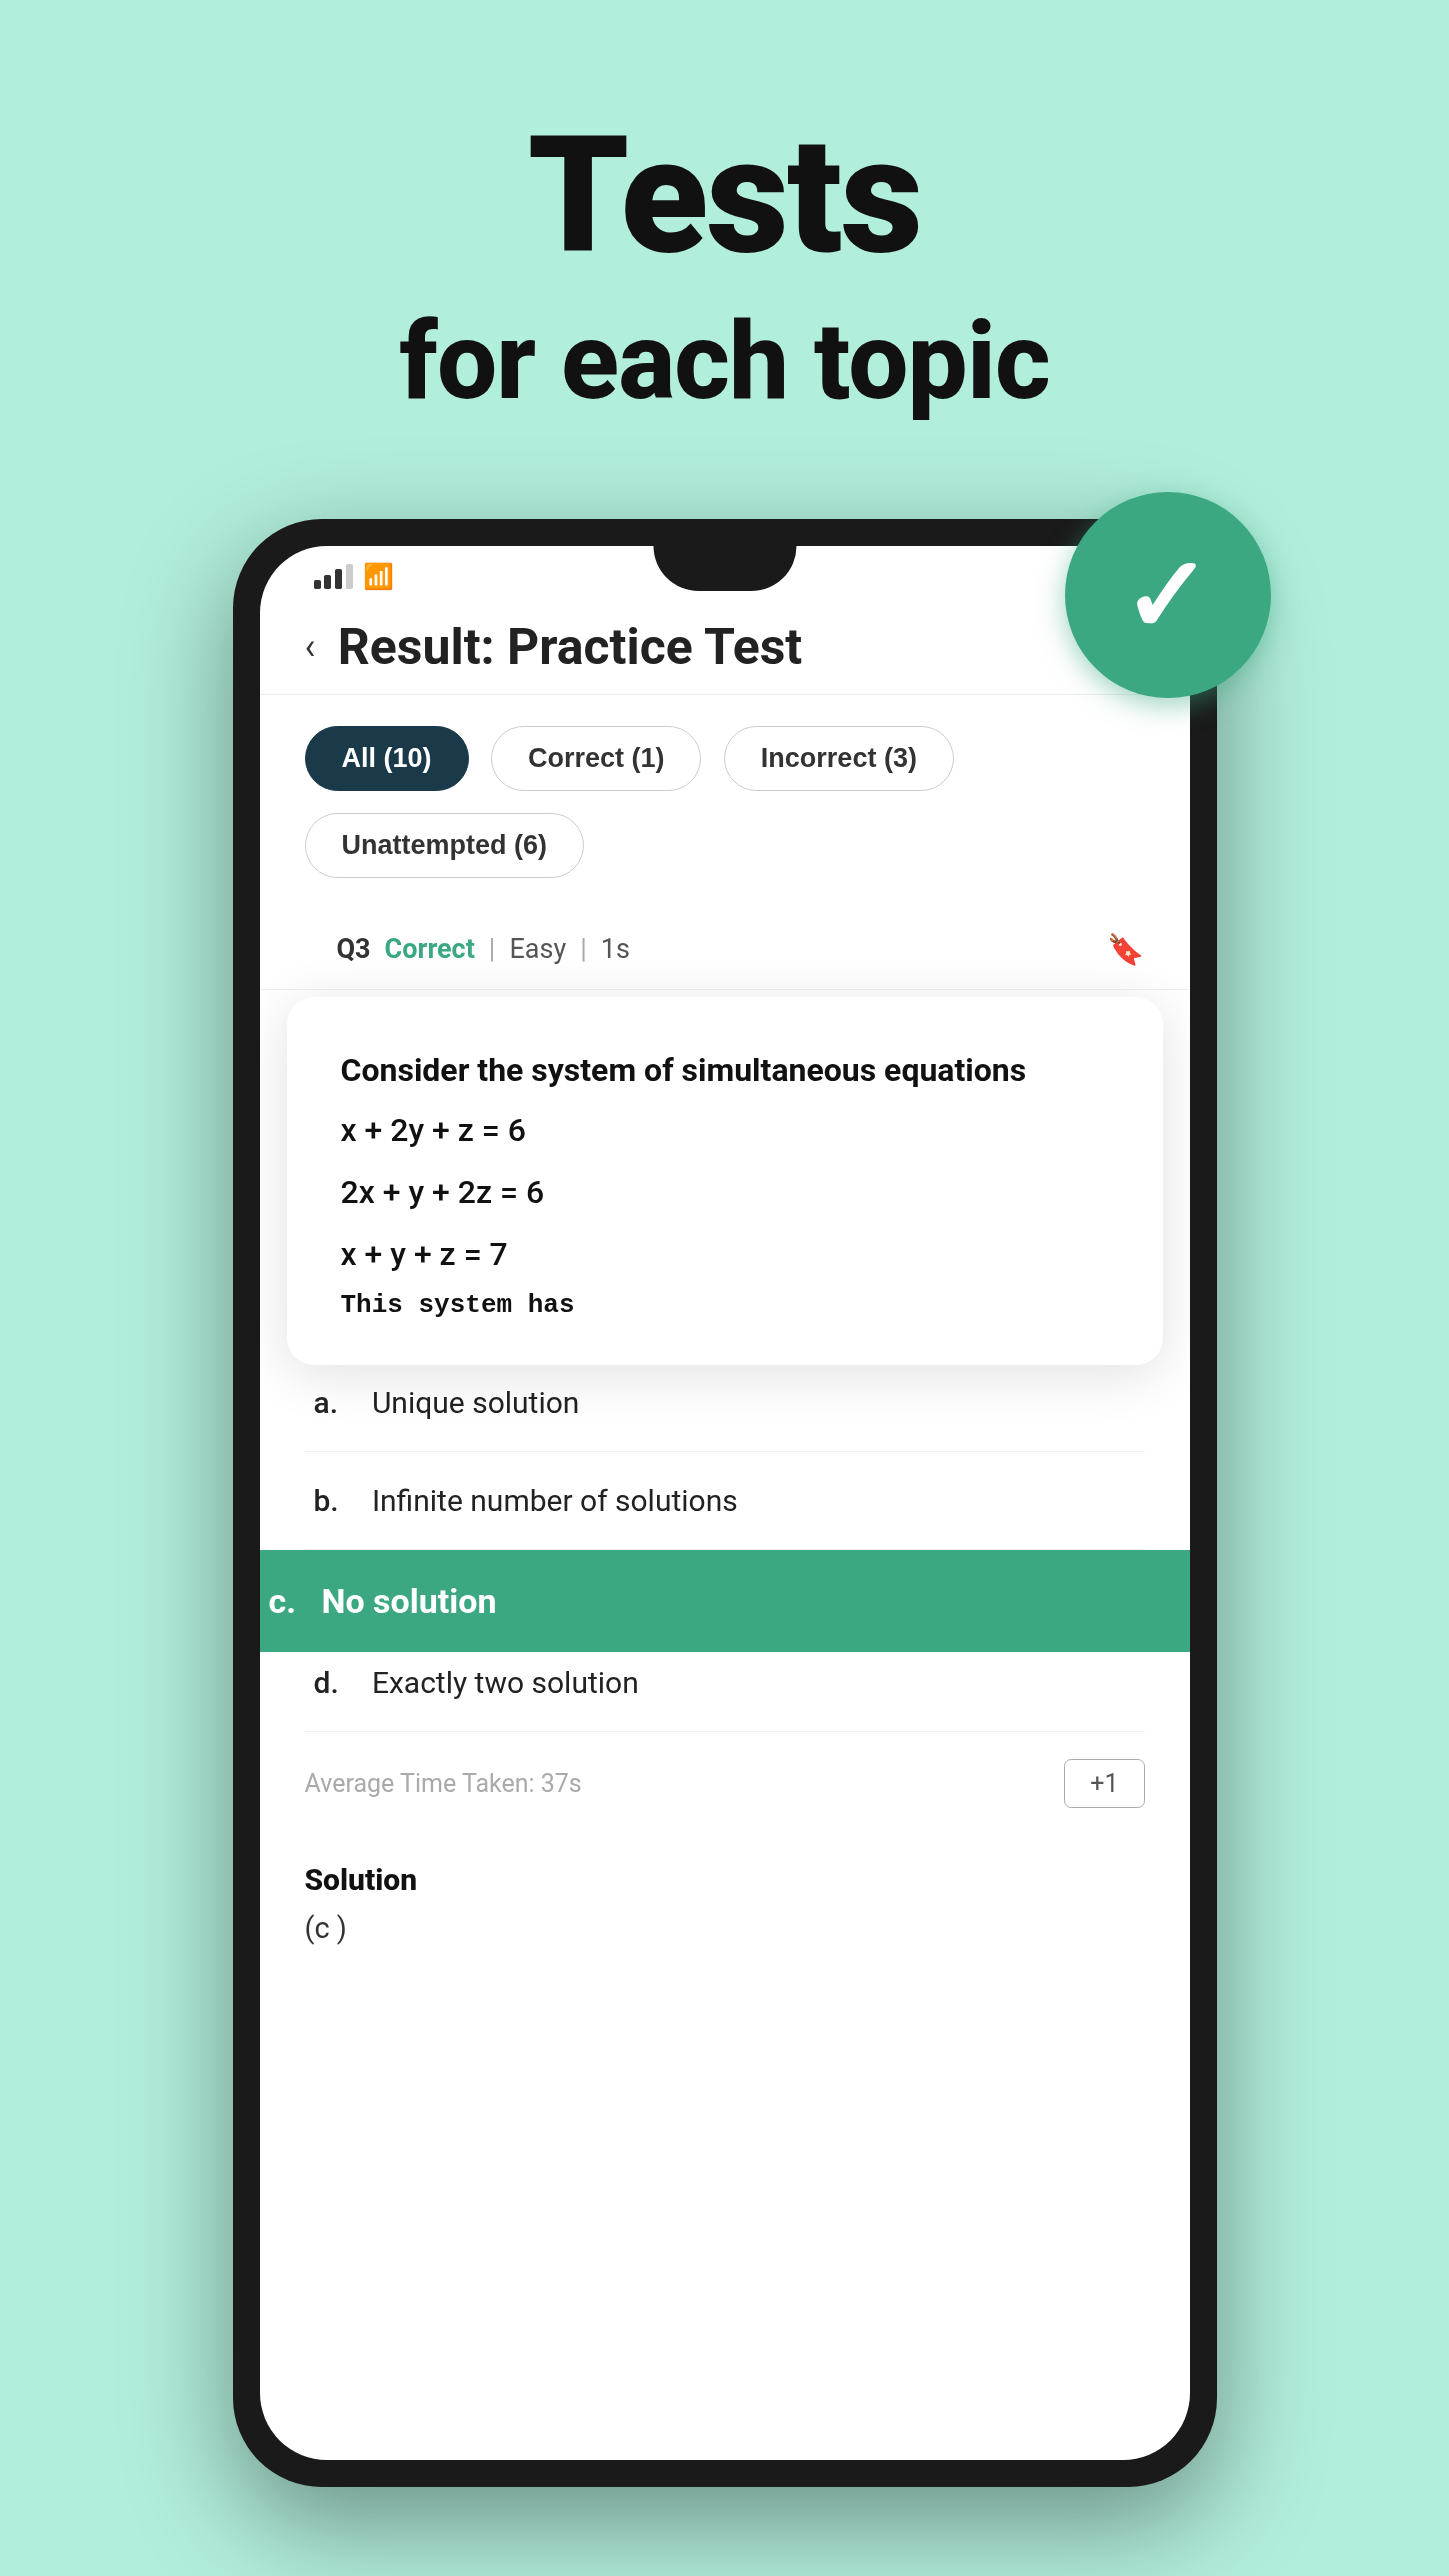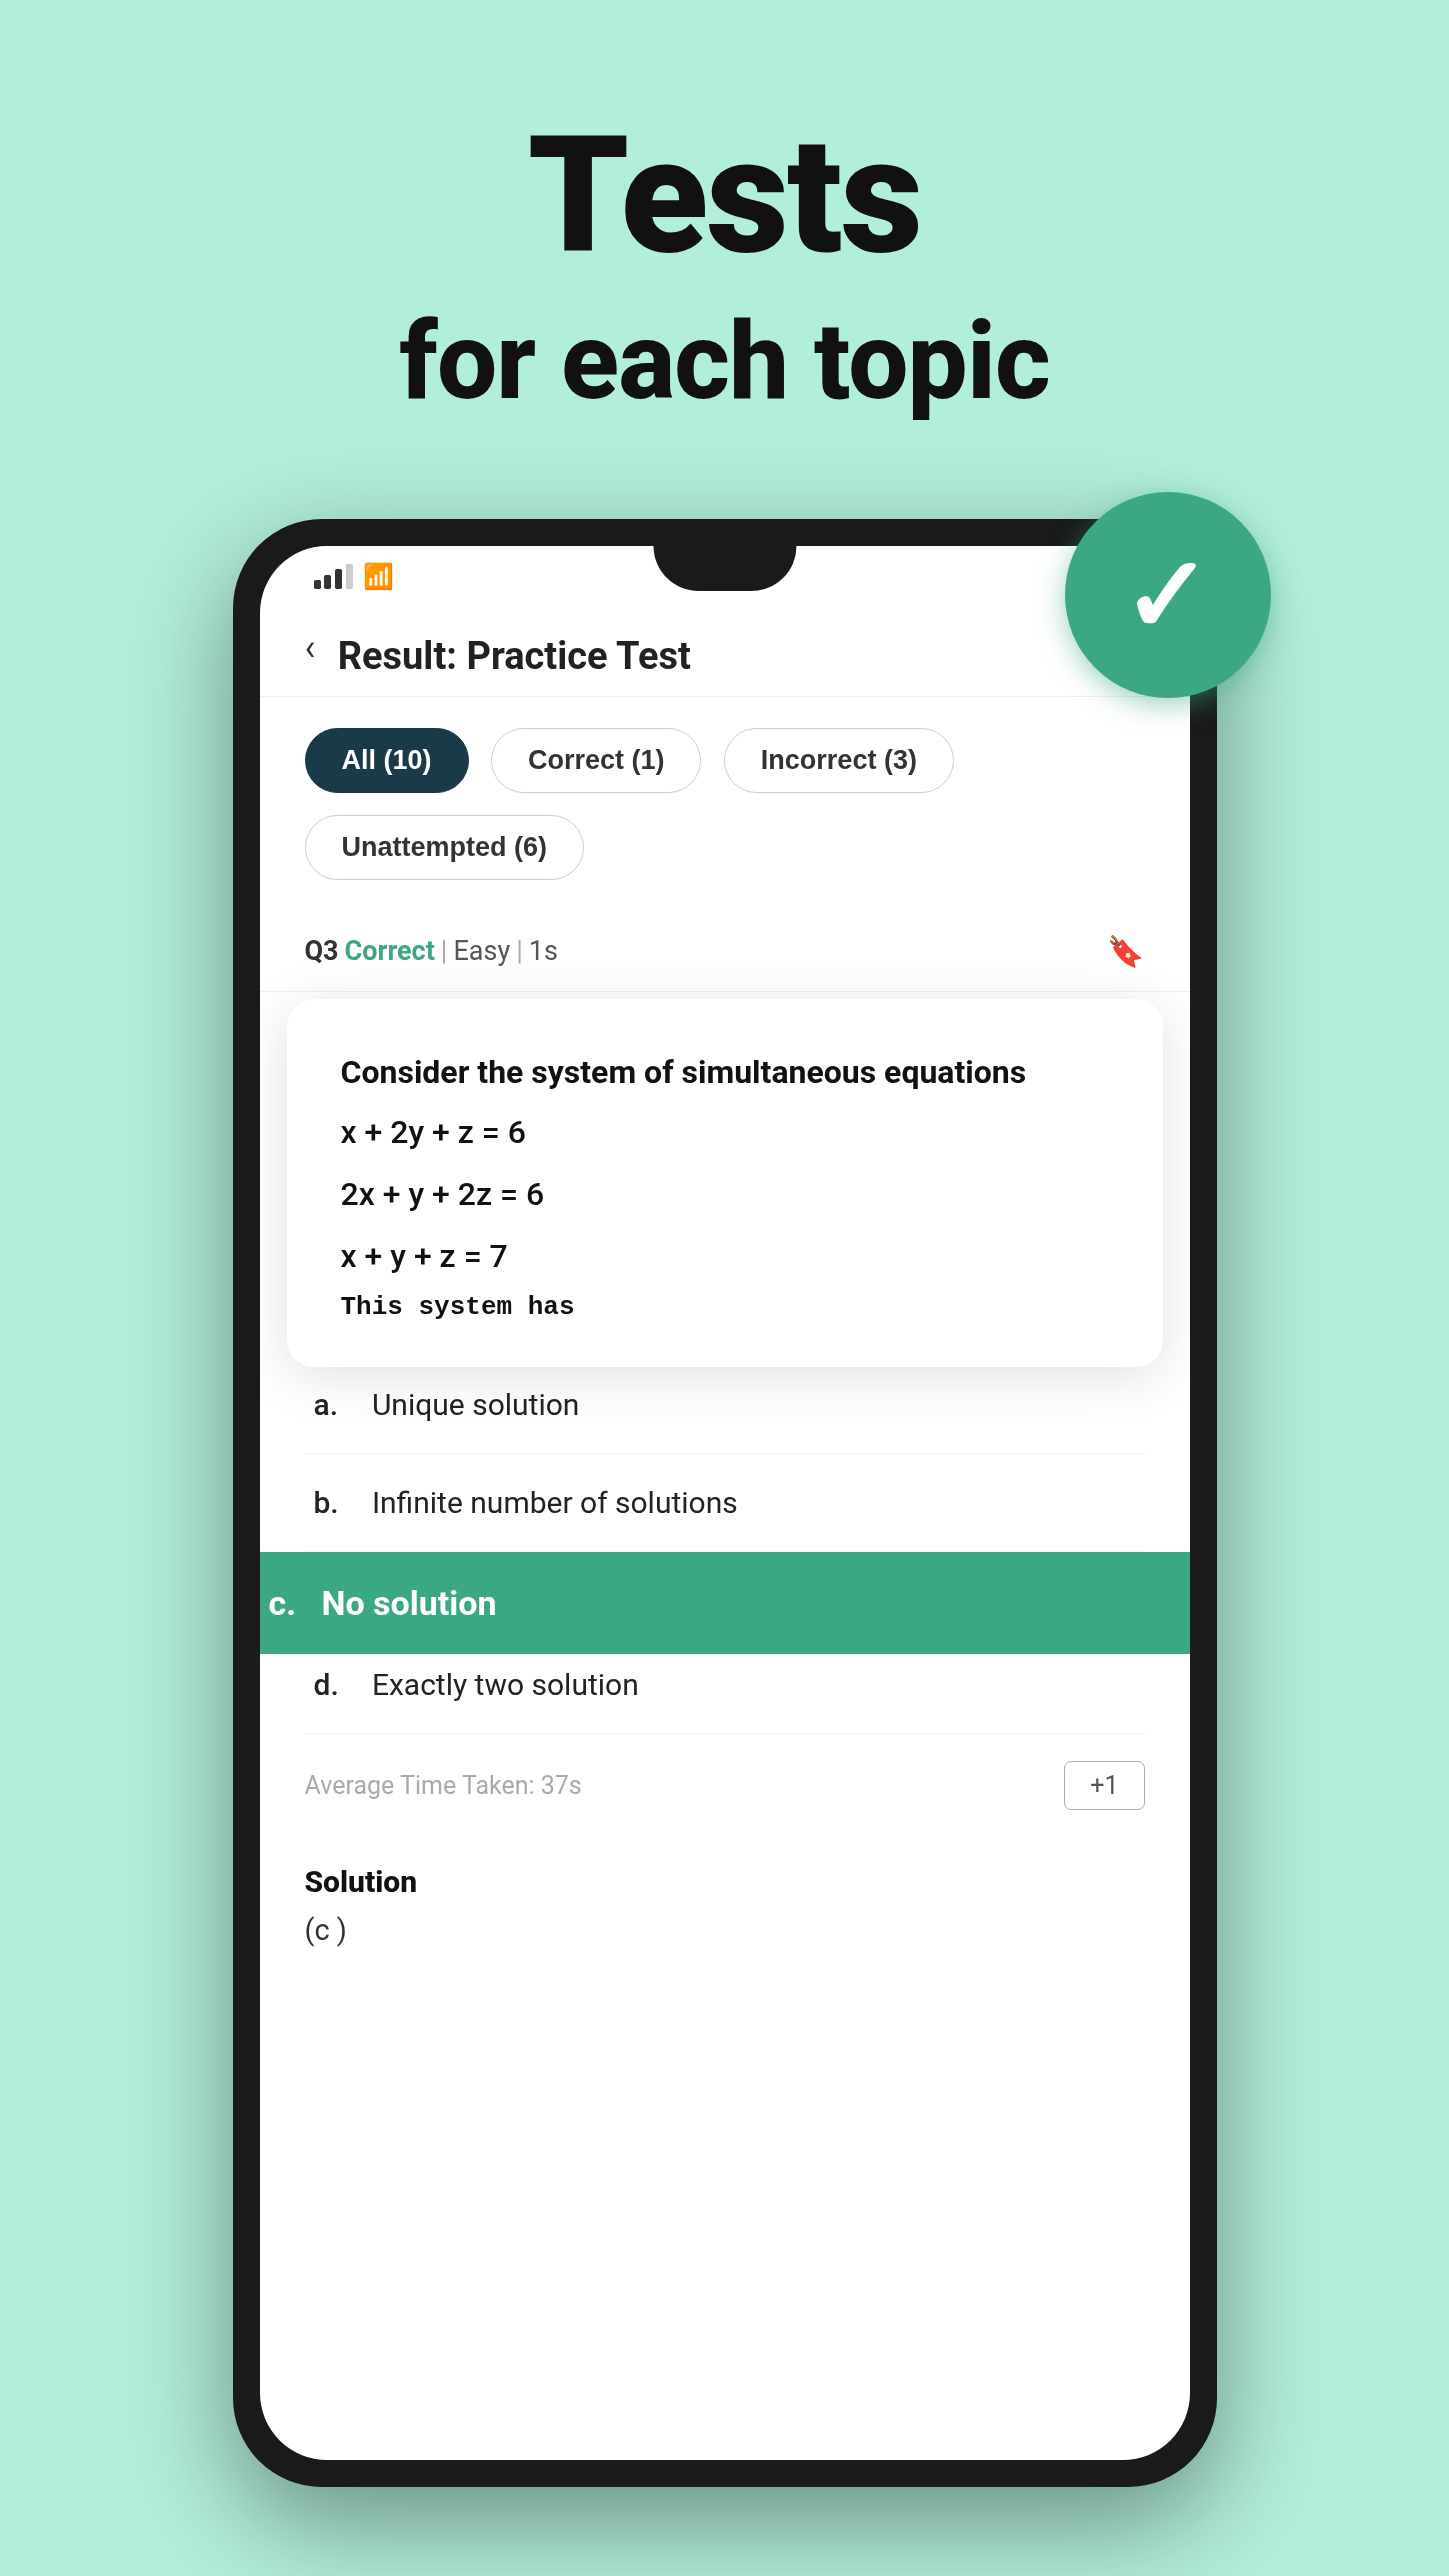--- a/index.html
+++ b/index.html
@@ -124,24 +124,23 @@
     }
 
     .back-btn {
       font-size: 36px;
       color: #333;
       cursor: pointer;
       margin-right: 22.4px;
     }
 
     .header-title {
-      font-size: 38px;
+      font-size: 50px;
       font-weight: 700;
       color: #222;
-      margin-top: 16px;
     }
 
     
     .tabs-row {
       display: flex;
       justify-content: center;
       gap: 107px;
       padding: 27px 0 0;
       border-bottom: 1.8px solid #eee;
     }
@@ -191,22 +190,23 @@
       display: flex;
       align-items: center;
       justify-content: space-between;
       padding: 22.4px 45px;
       border-bottom: 0.9px solid #f0f0f0;
     }
 
     .question-meta {
       display: flex;
       align-items: center;
-      gap: 6px;
+      gap: 14px;
       font-size: 27px;
+      margin-left: 32px;
     }
 
     .q-num {
       font-weight: 700;
       color: #333;
     }
 
     .q-correct {
       color: #3ba882;
       font-weight: 700;

